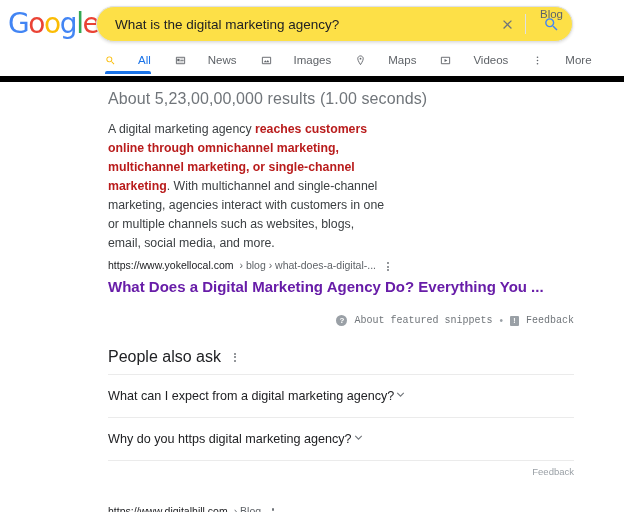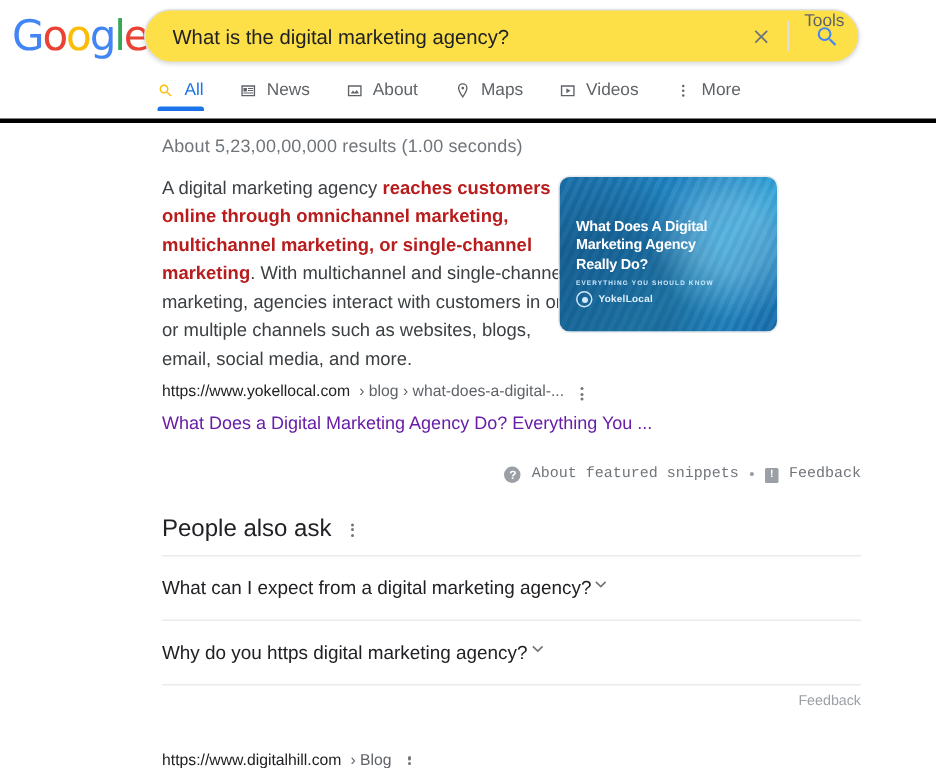--- a/index.html
+++ b/index.html
@@ -7,21 +7,21 @@
     width: 624px; height: 512px;
     background: #ffffff;
     font-family: "Liberation Sans", sans-serif;
     overflow: hidden;
   }
 
   
   .header {
     position: relative;
     height: 82px;
-    border-bottom: 3px solid #000000;
+    border-bottom: 6px solid #000000;
     background: #fff;
   }
   .logo {
     position: absolute;
     left: 8px; top: 10px;
     font-size: 28px;
     font-weight: 400;
     letter-spacing: -1.4px;
     line-height: 28px;
     font-family: "DejaVu Sans", sans-serif;
@@ -77,21 +77,21 @@
     left: 0; top: 50px;
     width: 100%;
     height: 31px;
     display: flex;
     align-items: flex-start;
     padding-left: 105px;
   }
   .tab {
     display: flex;
     align-items: center;
-    gap: 7px;
+    gap: 22px;
     font-size: 11.5px;
     color: #5f6368;
     padding: 4px 0 8px 0;
     margin-right: 24px;
     cursor: pointer;
     position: relative;
     white-space: nowrap;
   }
   .tab.active { color: #1a73e8; }
   .tab.active::after {
@@ -111,21 +111,21 @@
     cursor: pointer;
     padding: 4px 6px;
   }
 
   
   .main {
     position: relative;
     padding: 0 0 0 108px;
   }
   .results-count {
-    font-size: 12px;
+    font-size: 16px;
     color: #70757a;
     padding-top: 8px;
     letter-spacing: 0.1px;
   }
 
   
   .fs {
     position: relative;
     margin-top: 12px;
     width: 466px;
@@ -213,26 +213,26 @@
     flex-direction: column;
     gap: 1.4px;
     padding: 3px 5px;
     cursor: pointer;
   }
   .kebab i {
     width: 2.2px; height: 2.2px; border-radius: 50%;
     background: #70757a; display: block;
   }
   .res-title {
-    font-size: 12px;
+    font-size: 15px;
     line-height: 21px;
     color: #681da8;
     margin-top: 2px;
     cursor: pointer;
-    font-weight: 400;
+    font-weight: 700;
   }
 
   
   .fs-foot {
     display: flex;
     align-items: center;
     justify-content: flex-end;
     gap: 7px;
     width: 466px;
     margin-top: 18px;
@@ -327,21 +327,21 @@
       </span>
       <span>News</span>
     </div>
     <div class="tab">
       <span class="tico">
         <svg width="11" height="11" viewBox="0 0 24 24">
             <path fill="none" stroke="#5f6368" stroke-width="2" d="M3 5h18v14H3z"></path>
             <path fill="#5f6368" d="M6 16l3.5-4.5 2.5 3L15 11l3 5z"></path>
           </svg>
       </span>
-      <span>About</span>
+      <span>Images</span>
     </div>
     <div class="tab">
       <span class="tico">
         <svg width="11" height="11" viewBox="0 0 24 24">
             <path fill="none" stroke="#5f6368" stroke-width="2" d="M12 2C8.7 2 6 4.7 6 8c0 4.5 6 13 6 13s6-8.5 6-13c0-3.3-2.7-6-6-6z"></path>
             <circle cx="12" cy="8" r="2" fill="#5f6368"></circle>
           </svg>
       </span>
       <span>Maps</span>
     </div>
@@ -359,43 +359,32 @@
         <svg width="11" height="11" viewBox="0 0 24 24">
             <circle cx="12" cy="5" r="1.8" fill="#5f6368"></circle>
             <circle cx="12" cy="12" r="1.8" fill="#5f6368"></circle>
             <circle cx="12" cy="19" r="1.8" fill="#5f6368"></circle>
           </svg>
       </span>
       <span>More</span>
     </div>
   </div>
 
-  <div class="tools">Tools</div>
+  <div class="tools">Blog</div>
 </div>
 
 <div class="main">
 
   <div class="results-count">About 5,23,00,00,000 results (1.00 seconds)</div>
 
   <div class="fs">
     <div class="fs-text">
       <span>A digital marketing agency </span><b>reaches customers online through omnichannel marketing, multichannel marketing, or single-channel marketing</b><span>. With multichannel and single-channel marketing, agencies interact with customers in one or multiple channels such as websites, blogs, email, social media, and more.</span>
     </div>
 
-    <div class="fs-thumb">
-      <div class="tex"></div>
-      <div class="ttl">What Does A Digital Marketing Agency Really Do?</div>
-      <div class="sub">EVERYTHING YOU SHOULD KNOW</div>
-      <div class="brand">
-        <span class="bi">
-            <i></i>
-          </span>
-        <span class="bt">YokelLocal</span>
-      </div>
-    </div>
 
     <div class="urlrow">
       <span class="dom">https://www.yokellocal.com</span>
       <span class="path">› blog › what-does-a-digital-...</span>
       <span class="kebab">
           <i></i>
           <i></i>
           <i></i>
         </span>
     </div>

